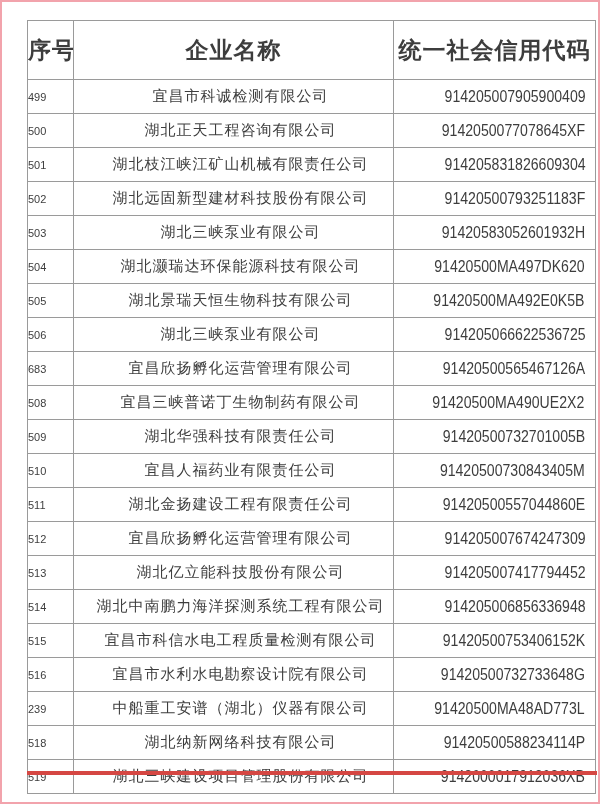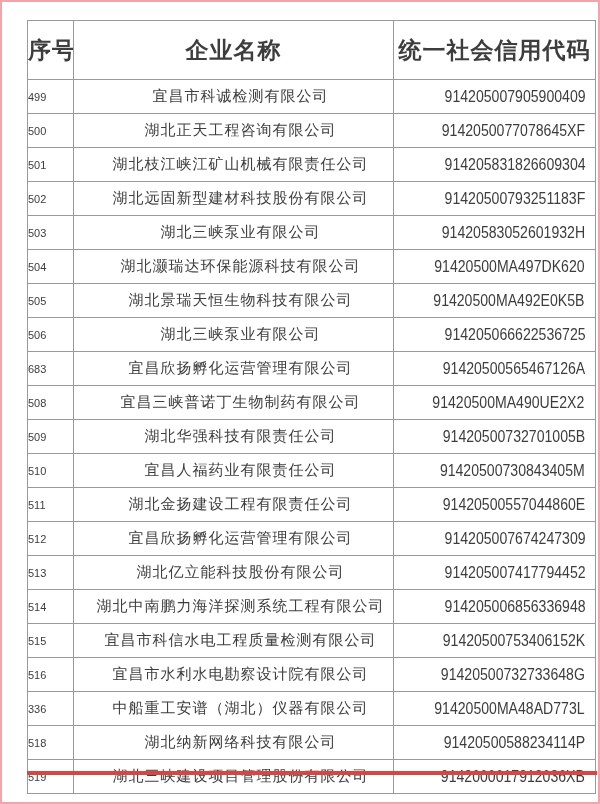--- a/index.html
+++ b/index.html
@@ -177,21 +177,21 @@
           <td class="col-no">515</td>
           <td class="col-name">宜昌市科信水电工程质量检测有限公司</td>
           <td class="col-code"><span>91420500753406152K</span></td>
         </tr>
         <tr>
           <td class="col-no">516</td>
           <td class="col-name">宜昌市水利水电勘察设计院有限公司</td>
           <td class="col-code"><span>91420500732733648G</span></td>
         </tr>
         <tr>
-          <td class="col-no">336</td>
+          <td class="col-no">239</td>
           <td class="col-name">中船重工安谱（湖北）仪器有限公司</td>
           <td class="col-code"><span>91420500MA48AD773L</span></td>
         </tr>
         <tr>
           <td class="col-no">518</td>
           <td class="col-name">湖北纳新网络科技有限公司</td>
           <td class="col-code"><span>91420500588234114P</span></td>
         </tr>
         <tr>
           <td class="col-no">519</td>

